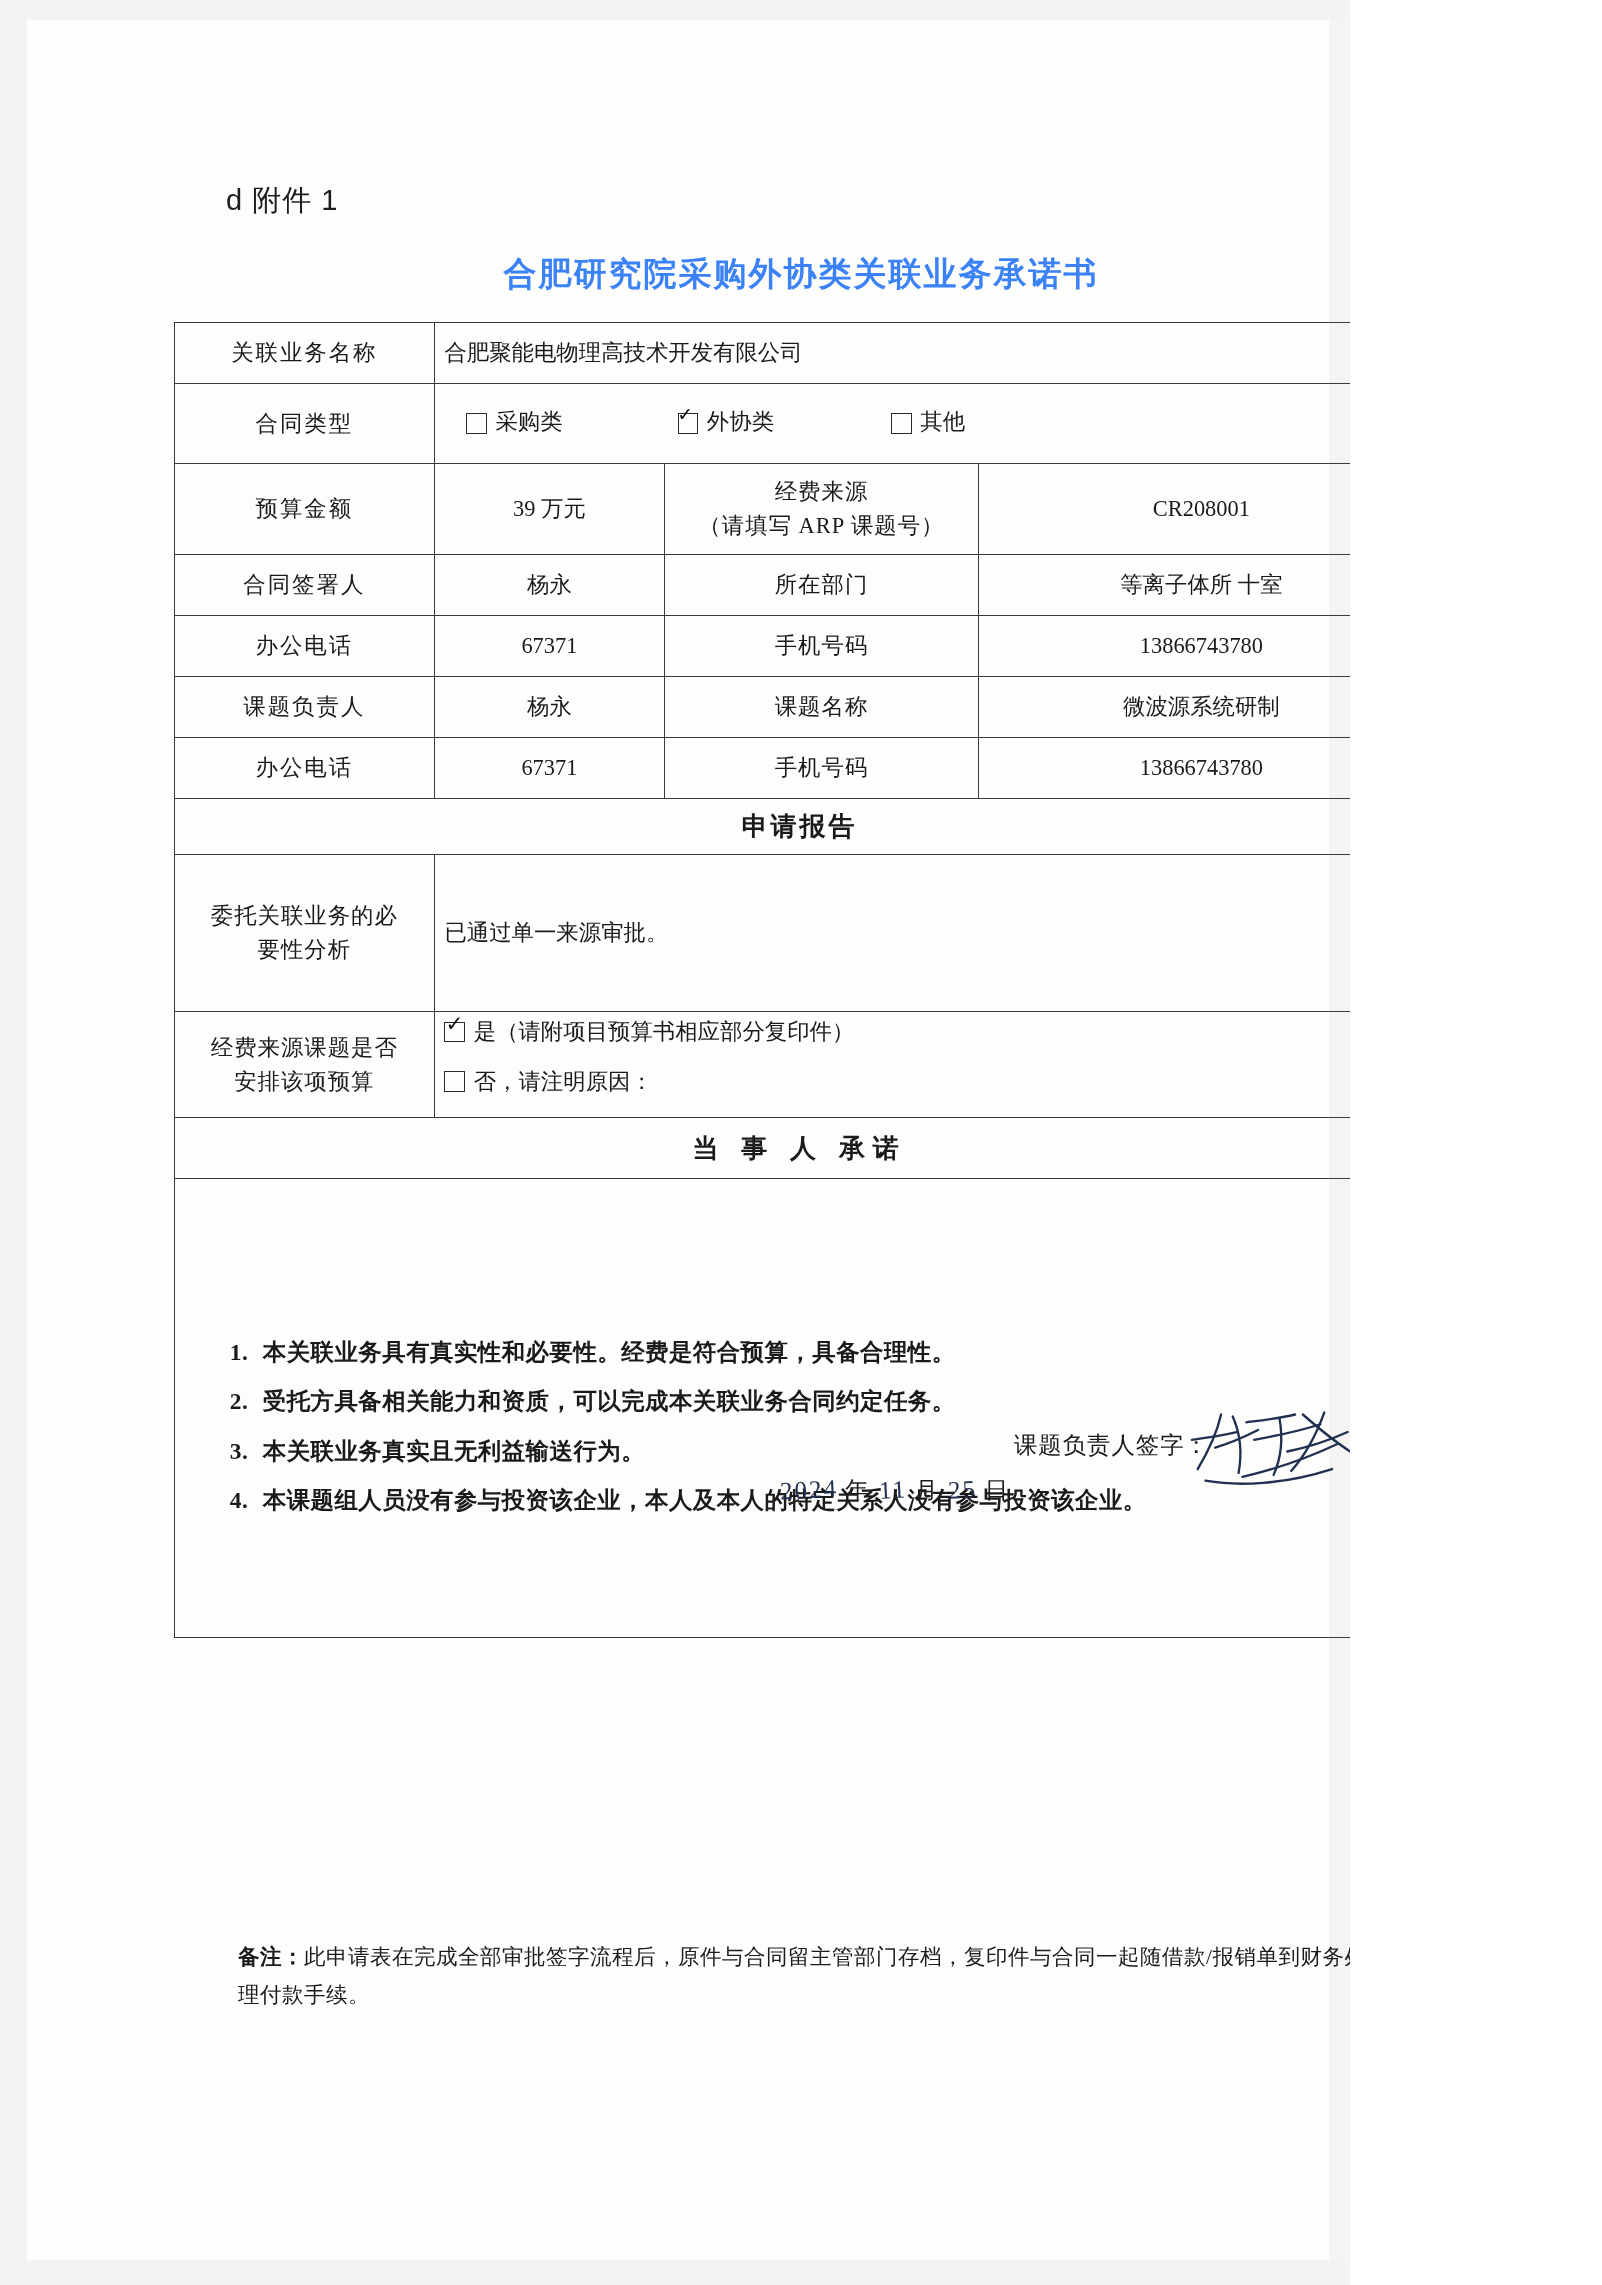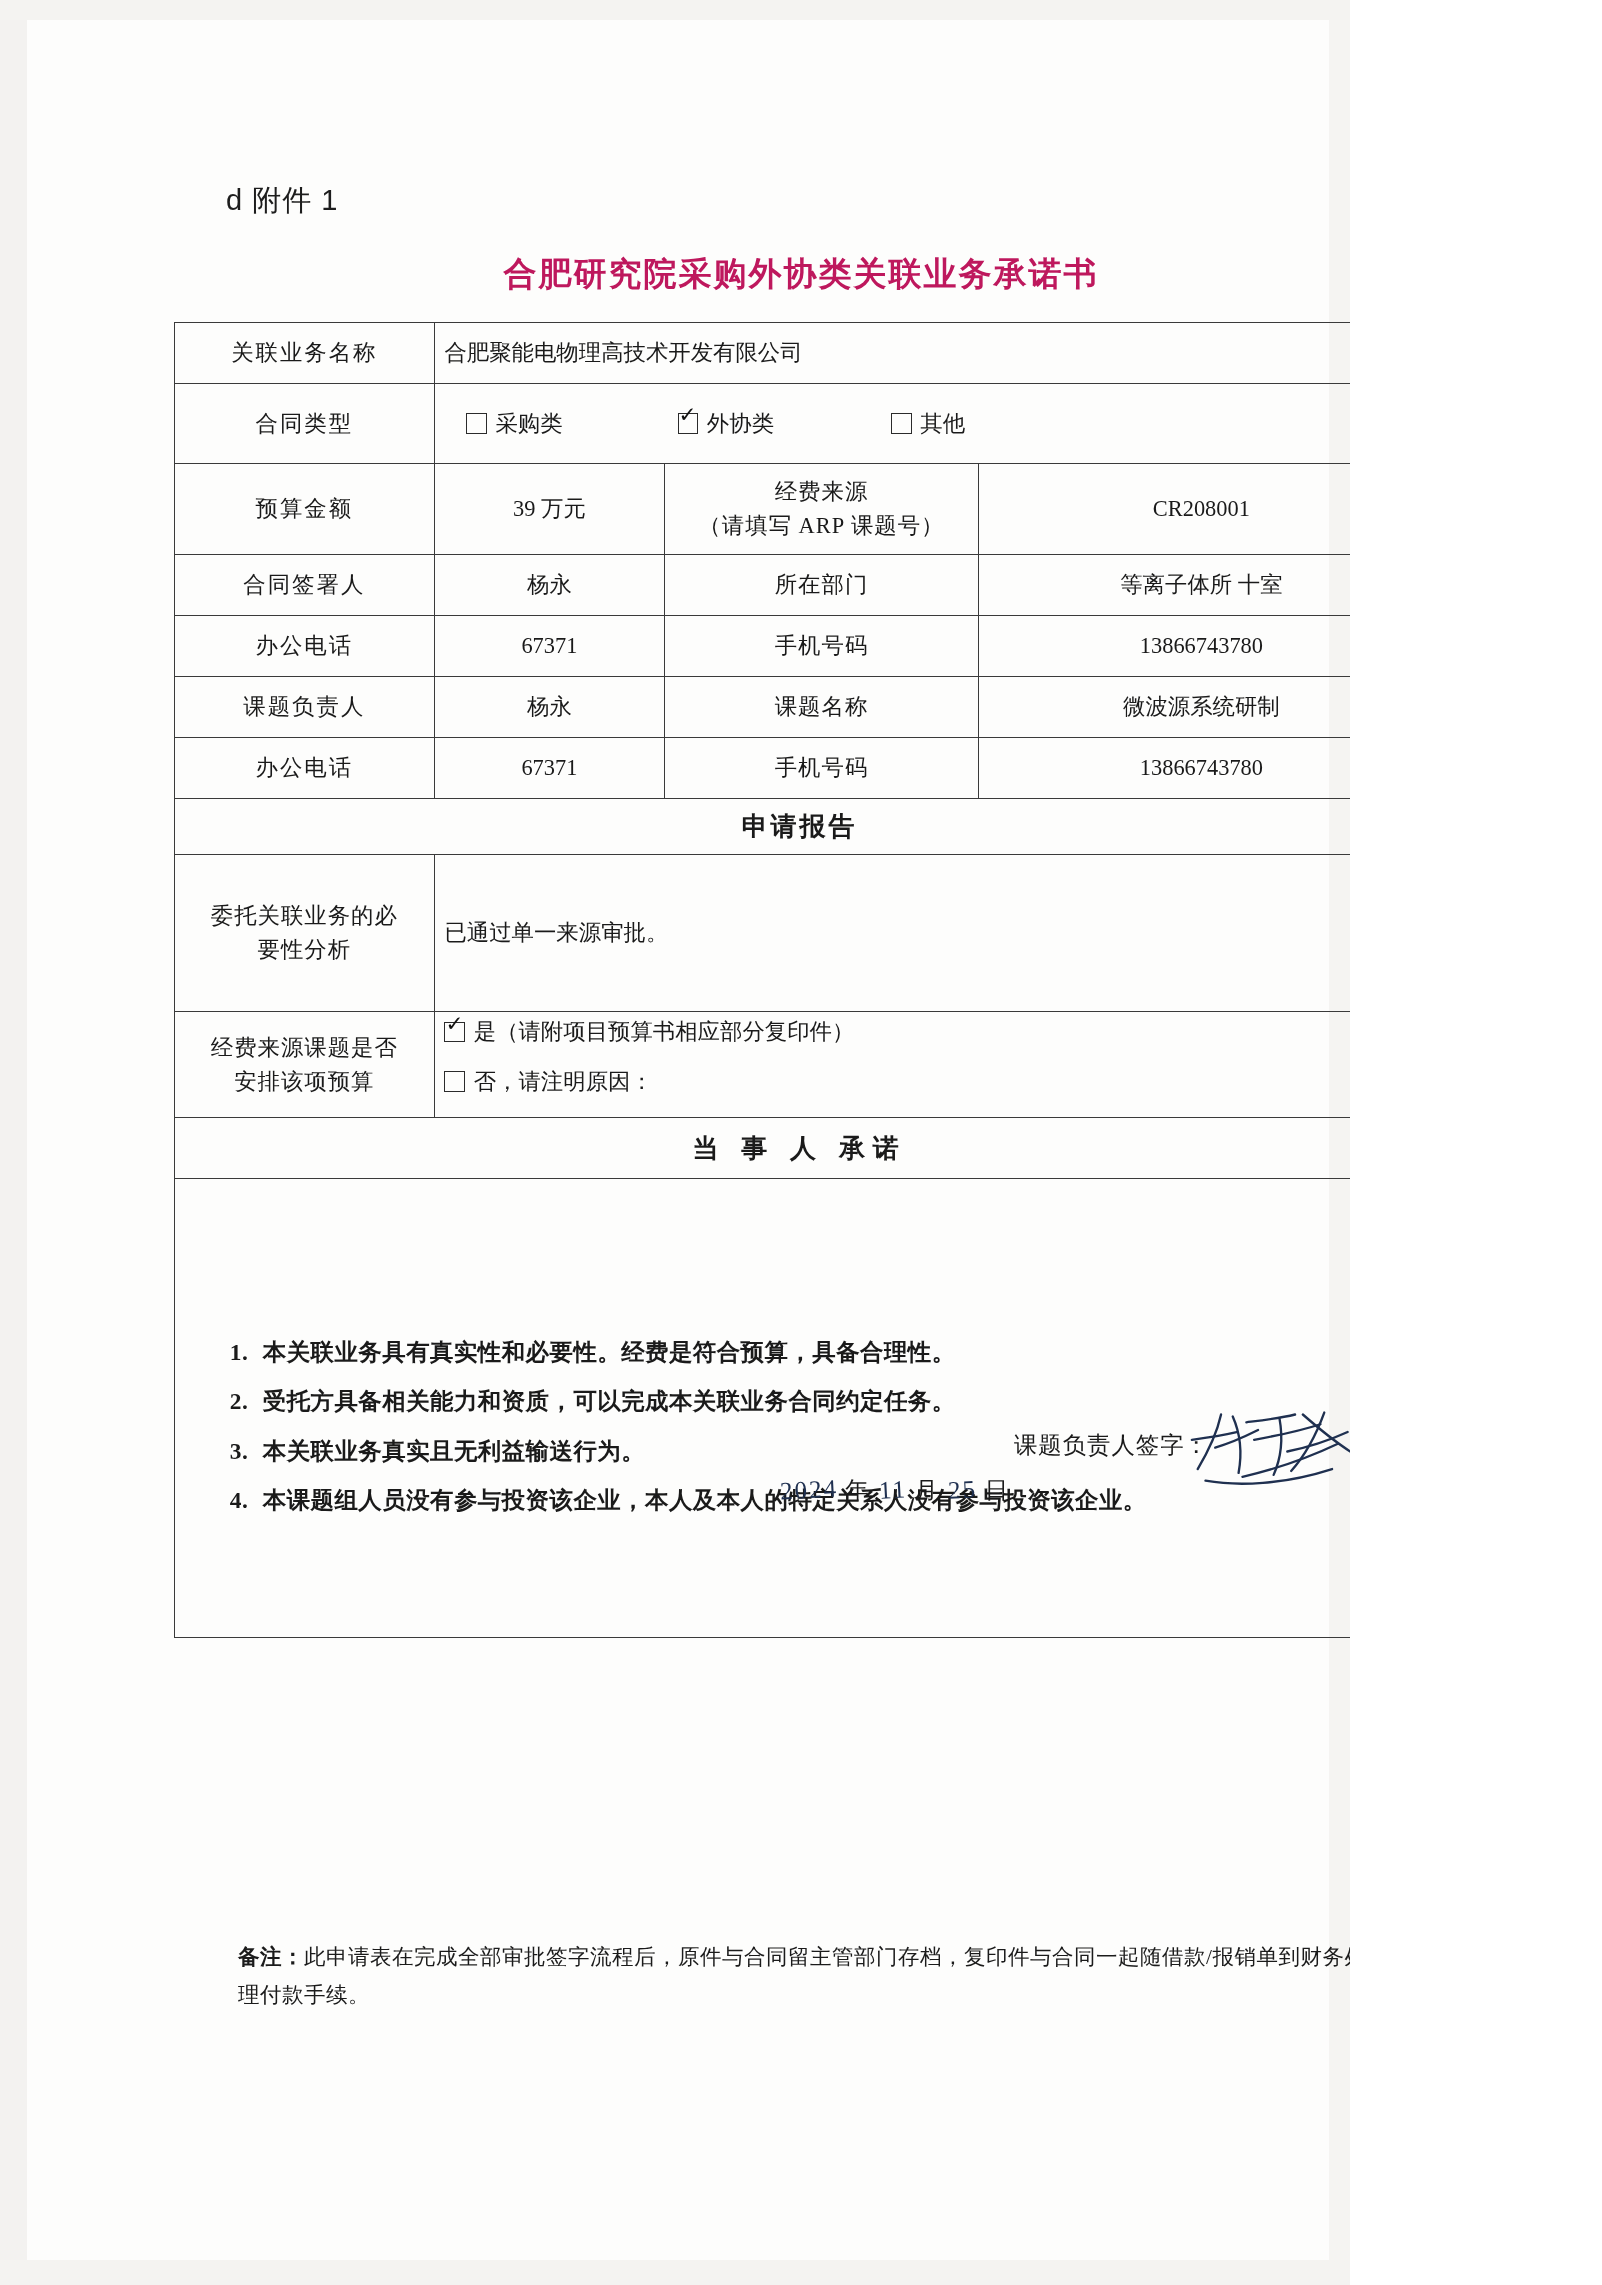--- a/index.html
+++ b/index.html
@@ -41,21 +41,21 @@
   .doc-title {
     position: absolute;
     left: 0;
     top: 252px;
     width: 1602px;
     text-align: center;
     font-family: "Liberation Sans", sans-serif;
     font-weight: bold;
     font-size: 33px;
     letter-spacing: 2px;
-    color: #be185d;
+    color: #3b82f6;
   }
 
   table.form {
     position: absolute;
     left: 174px;
     top: 322px;
     width: 1251px;
     border-collapse: collapse;
     font-size: 22.4px;
   }
@@ -250,21 +250,21 @@
   <div class="doc-title">合肥研究院采购外协类关联业务承诺书</div>
 
   <table class="form">
     <tbody>
     <tr>
       <td class="lbl h46">关联业务名称</td>
       <td class="val-left h46" colspan="3">合肥聚能电物理高技术开发有限公司</td>
     </tr>
     <tr>
       <td class="lbl h-type">合同类型</td>
-      <td class="h-type" colspan="3" style="padding:10px;">
+      <td class="h-type" colspan="3" style="padding:10px;font-family:Liberation Mono, monospace;">
         <div class="checkrow">
           <div class="chk-item">
             <span class="box"></span>
             <span>采购类</span>
           </div>
           <span class="gap1"></span>
           <div class="chk-item">
             <span class="box checked"></span>
             <span>外协类</span>
           </div>

